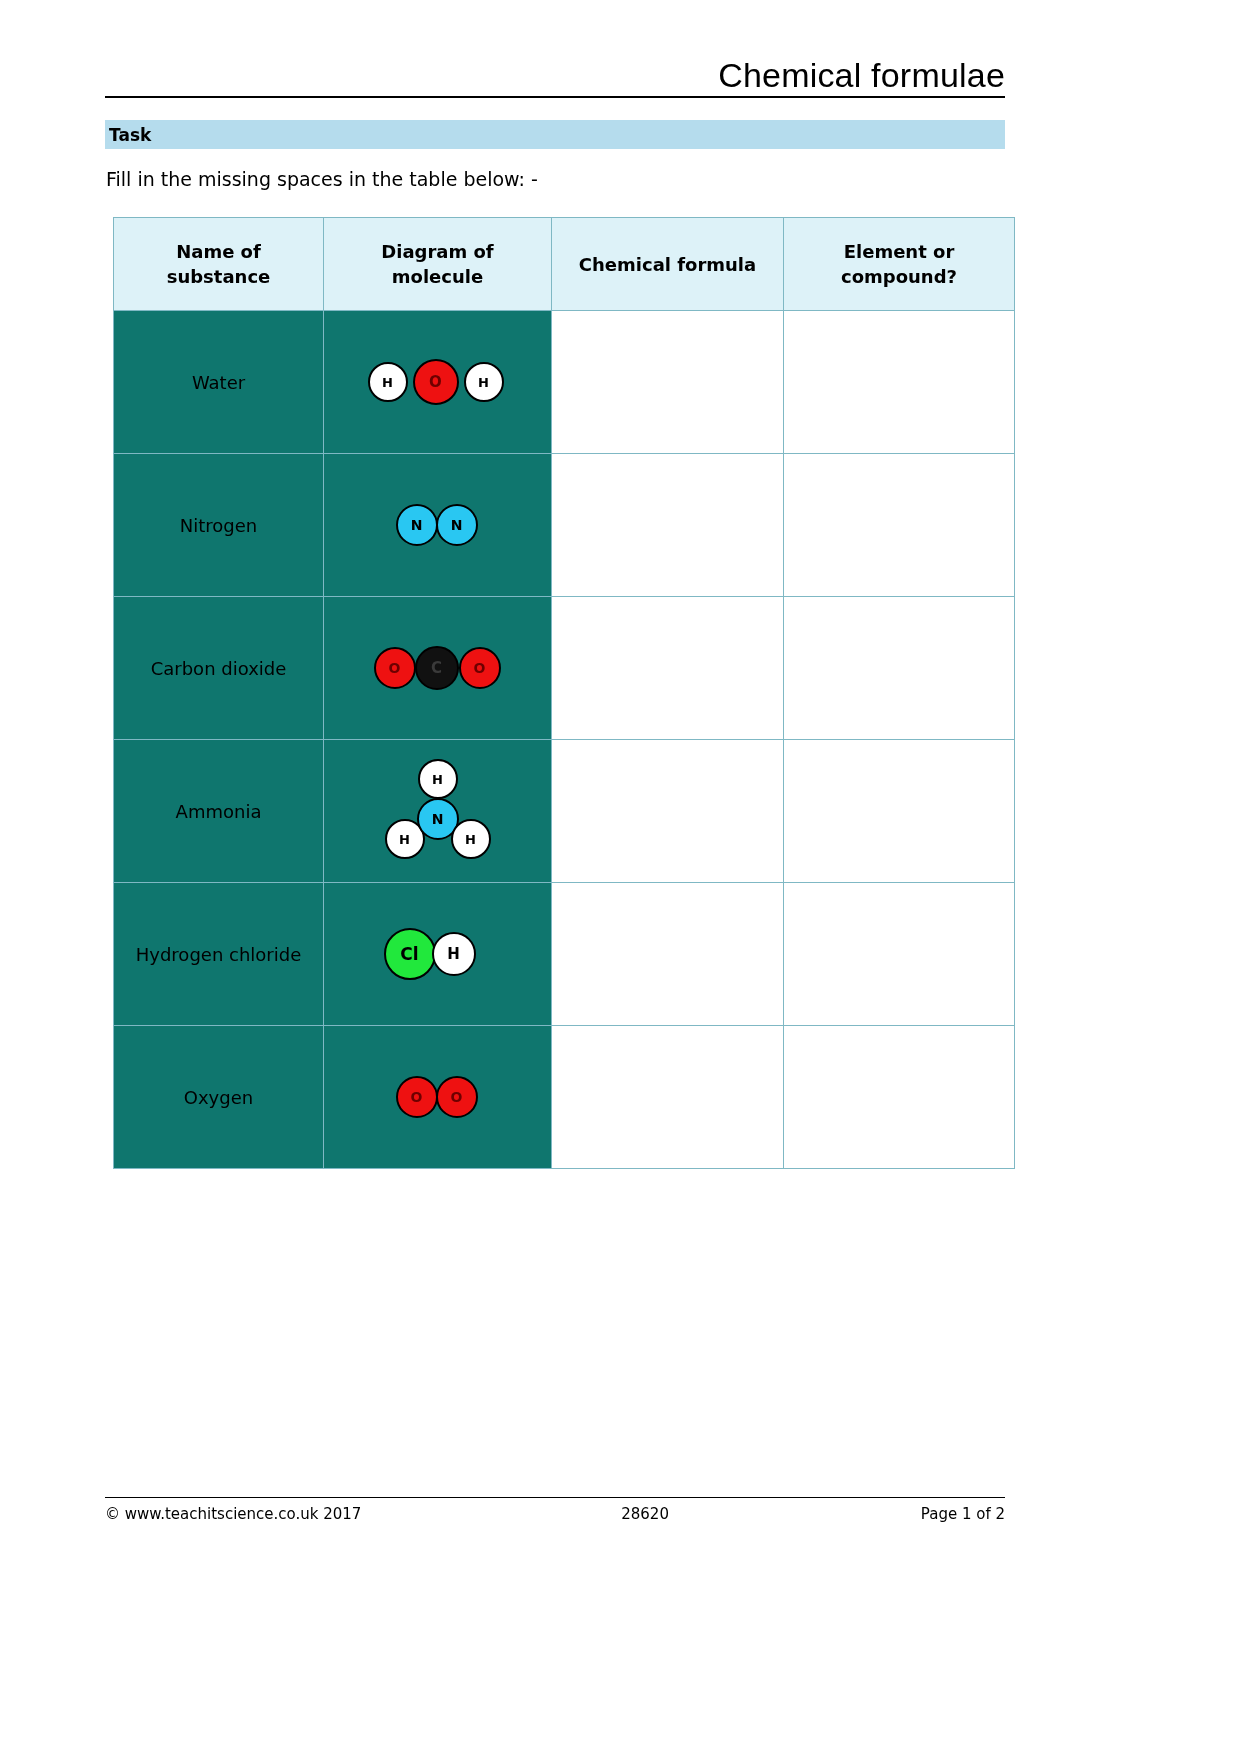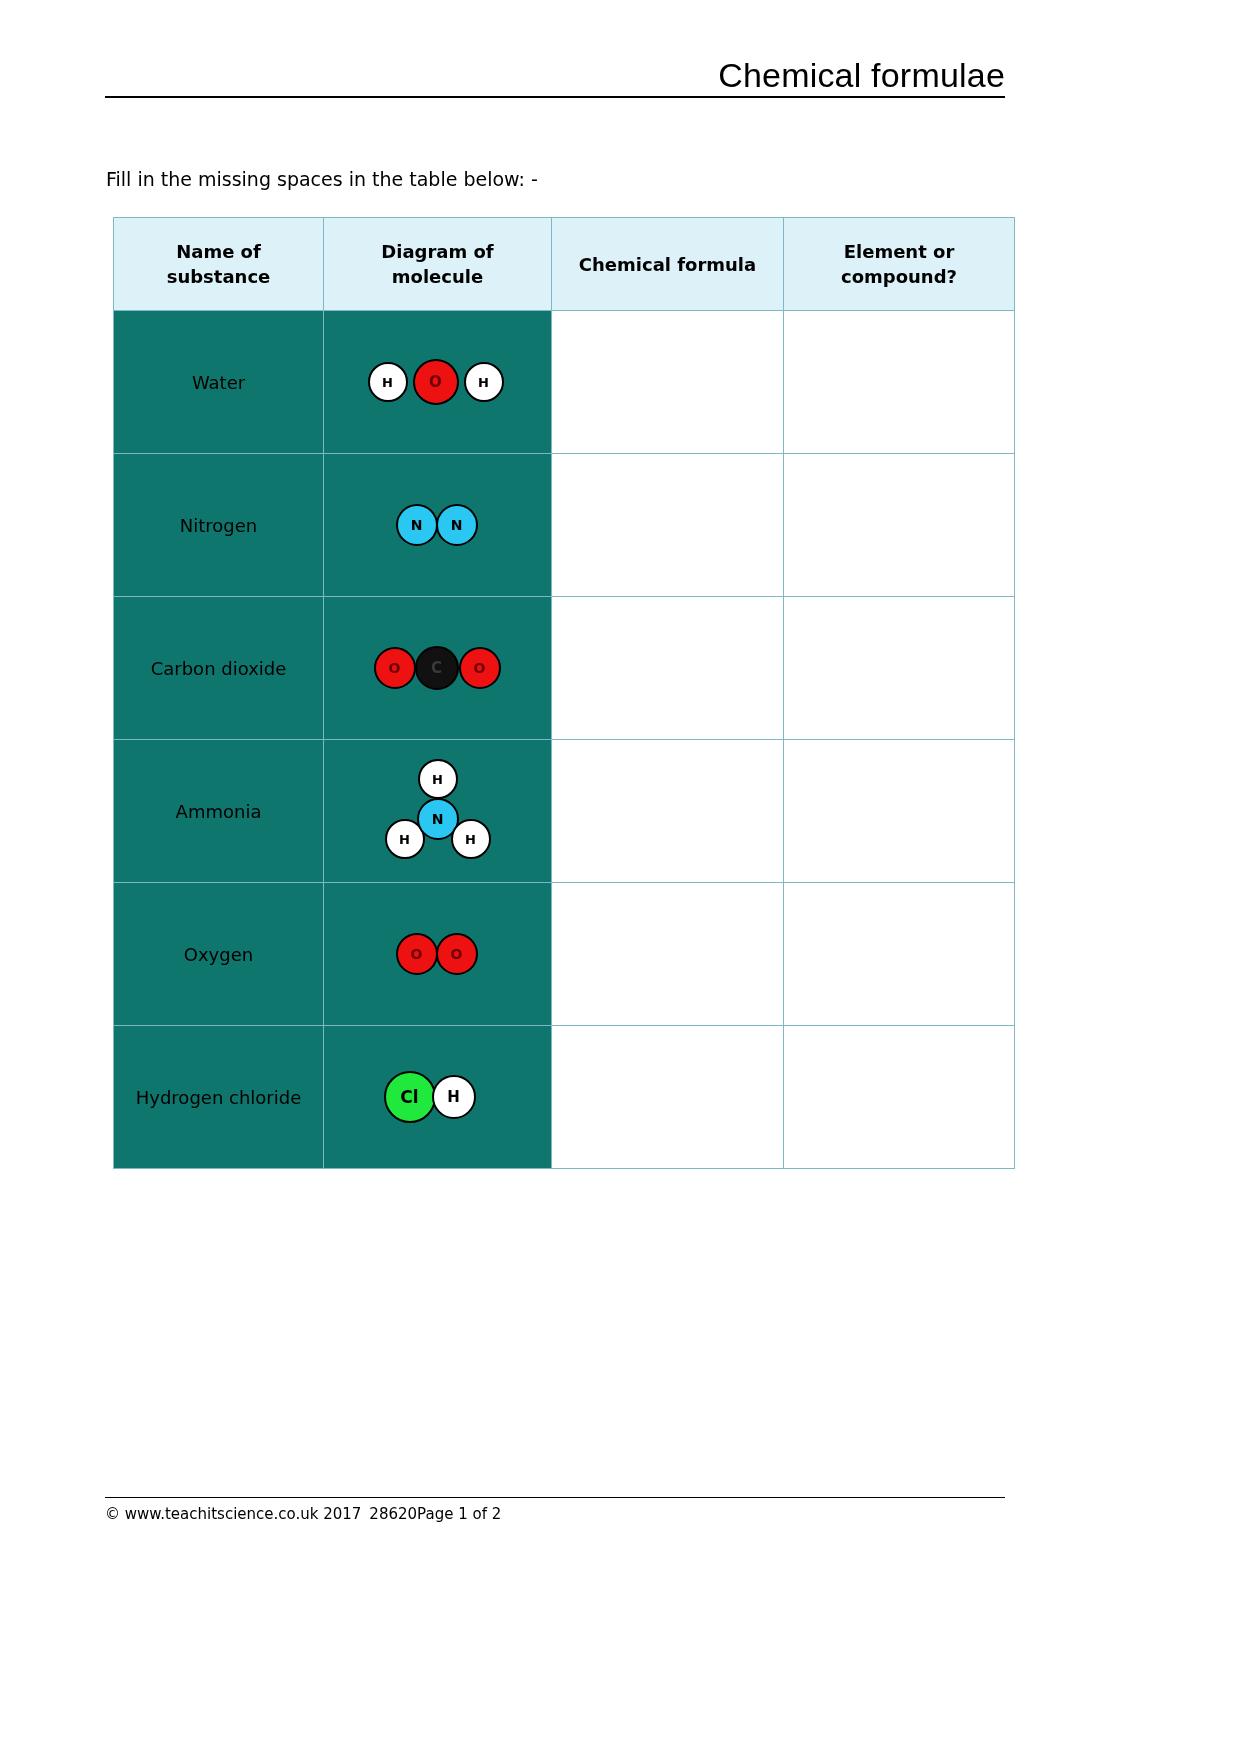--- a/index.html
+++ b/index.html
@@ -153,38 +153,42 @@
     top: 1497px;
     width: 900px;
     border-bottom: 1.6px solid #000;
   }
   .footer {
     position: absolute;
     left: 105px;
     top: 1505px;
     width: 900px;
     display: flex;
+    justify-content: space-between;
     align-items: baseline;
     font-family: "DejaVu Sans", sans-serif;
     font-size: 15px;
     color: #000;
   }
   .footer-center { margin-left: 8px; }
   .footer-right { text-align: right; }
 </style>
 </head>
 <body>
 
 <div class="page">
 
   <div class="header">
     <div class="header-title">Chemical formulae</div>
     <div class="header-rule"></div>
   </div>
 
+  <div class="task-banner">
+    <span class="task-banner-label">Task</span>
+  </div>
 
   <div class="instruction">Fill in the missing spaces in the table below: -</div>
 
   <div class="table-wrap">
     <table class="worksheet">
       <colgroup>
         <col class="col-name">
           <col class="col-diag">
           <col class="col-form">
           <col class="col-elem">
@@ -251,36 +255,36 @@
                 <div class="atom" style="width: 40px; height: 40px; left: 60px; top: 8px; background: rgb(255, 255, 255); color: rgb(0, 0, 0); font-size: 13px; z-index: 2;">H</div>
                 <div class="atom" style="width: 42px; height: 42px; left: 59px; top: 47px; background: rgb(41, 199, 242); color: rgb(0, 0, 0); font-size: 14px; z-index: 3;">N</div>
                 <div class="atom" style="width: 40px; height: 40px; left: 27px; top: 68px; background: rgb(255, 255, 255); color: rgb(0, 0, 0); font-size: 13px; z-index: 2;">H</div>
                 <div class="atom" style="width: 40px; height: 40px; left: 93px; top: 68px; background: rgb(255, 255, 255); color: rgb(0, 0, 0); font-size: 13px; z-index: 3;">H</div>
               </div>
             </td>
             <td class="cell-blank"></td>
             <td class="cell-blank"></td>
           </tr>
           <tr>
+            <td class="cell-name"><span>Hydrogen chloride</span></td>
+            <td class="cell-diagram">
+              <div class="mol">
+                <div class="atom" style="width: 52px; height: 52px; left: 26px; top: 34px; background: rgb(33, 232, 60); color: rgb(0, 0, 0); font-size: 17px; z-index: 2;">Cl</div>
+                <div class="atom" style="width: 44px; height: 44px; left: 74px; top: 38px; background: rgb(255, 255, 255); color: rgb(0, 0, 0); font-size: 15px; z-index: 3;">H</div>
+              </div>
+            </td>
+            <td class="cell-blank"></td>
+            <td class="cell-blank"></td>
+          </tr>
+          <tr>
             <td class="cell-name"><span>Oxygen</span></td>
             <td class="cell-diagram">
               <div class="mol">
                 <div class="atom" style="width: 42px; height: 42px; left: 38px; top: 39px; background: rgb(238, 17, 17); color: rgb(110, 0, 0); font-size: 14px; z-index: 2;">O</div>
                 <div class="atom" style="width: 42px; height: 42px; left: 78px; top: 39px; background: rgb(238, 17, 17); color: rgb(110, 0, 0); font-size: 14px; z-index: 3;">O</div>
-              </div>
-            </td>
-            <td class="cell-blank"></td>
-            <td class="cell-blank"></td>
-          </tr>
-          <tr>
-            <td class="cell-name"><span>Hydrogen chloride</span></td>
-            <td class="cell-diagram">
-              <div class="mol">
-                <div class="atom" style="width: 52px; height: 52px; left: 26px; top: 34px; background: rgb(33, 232, 60); color: rgb(0, 0, 0); font-size: 17px; z-index: 2;">Cl</div>
-                <div class="atom" style="width: 44px; height: 44px; left: 74px; top: 38px; background: rgb(255, 255, 255); color: rgb(0, 0, 0); font-size: 15px; z-index: 3;">H</div>
               </div>
             </td>
             <td class="cell-blank"></td>
             <td class="cell-blank"></td>
           </tr>
         </tbody>
     </table>
   </div>
 
   <div class="footer-rule"></div>

